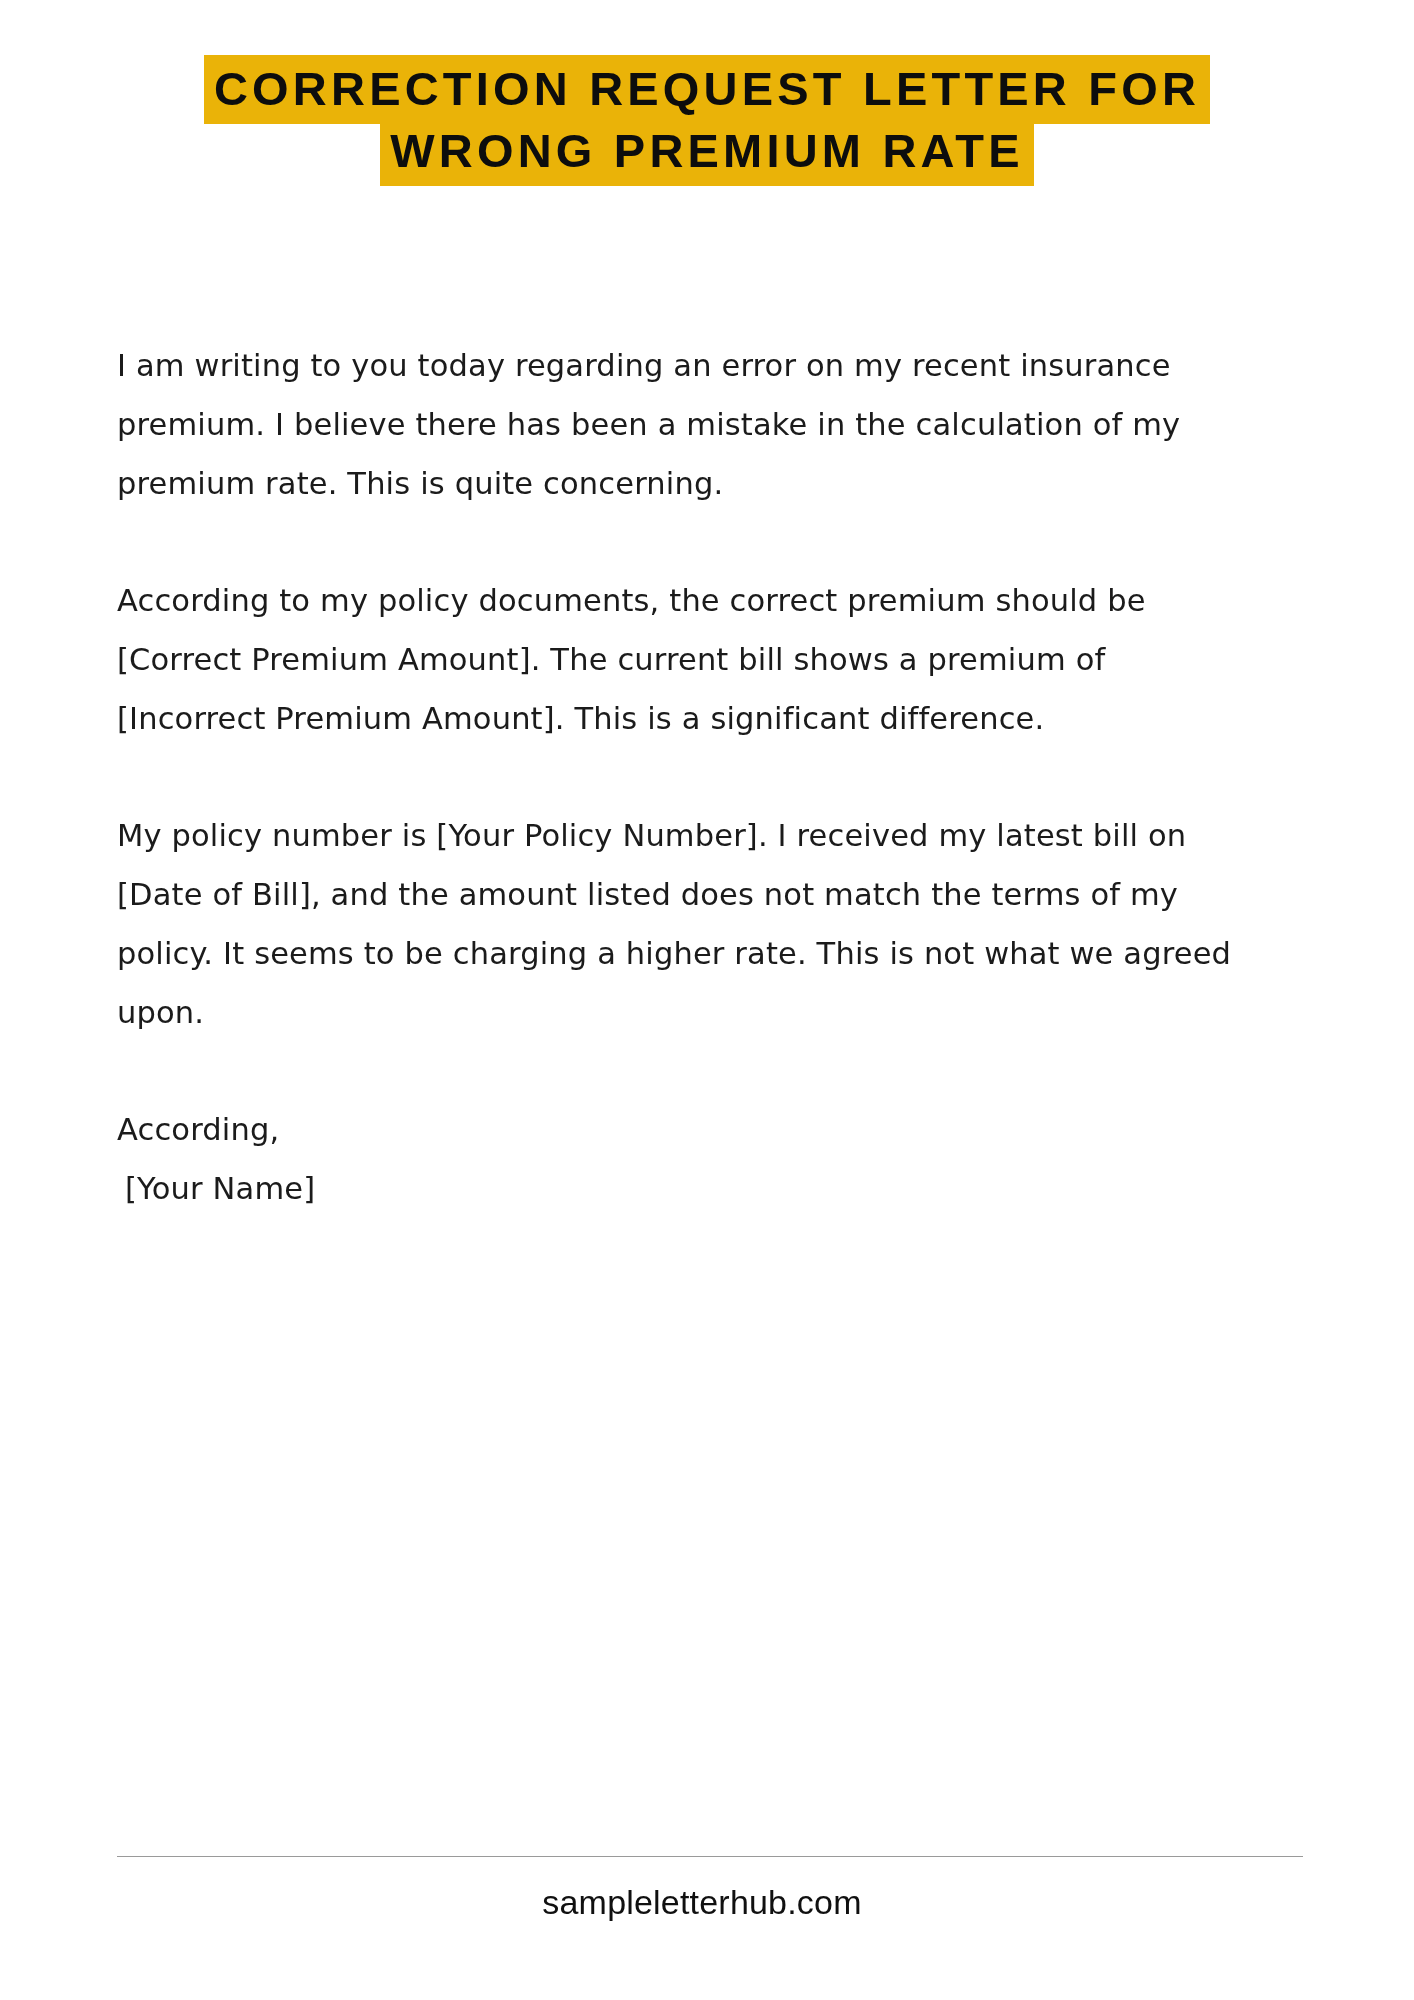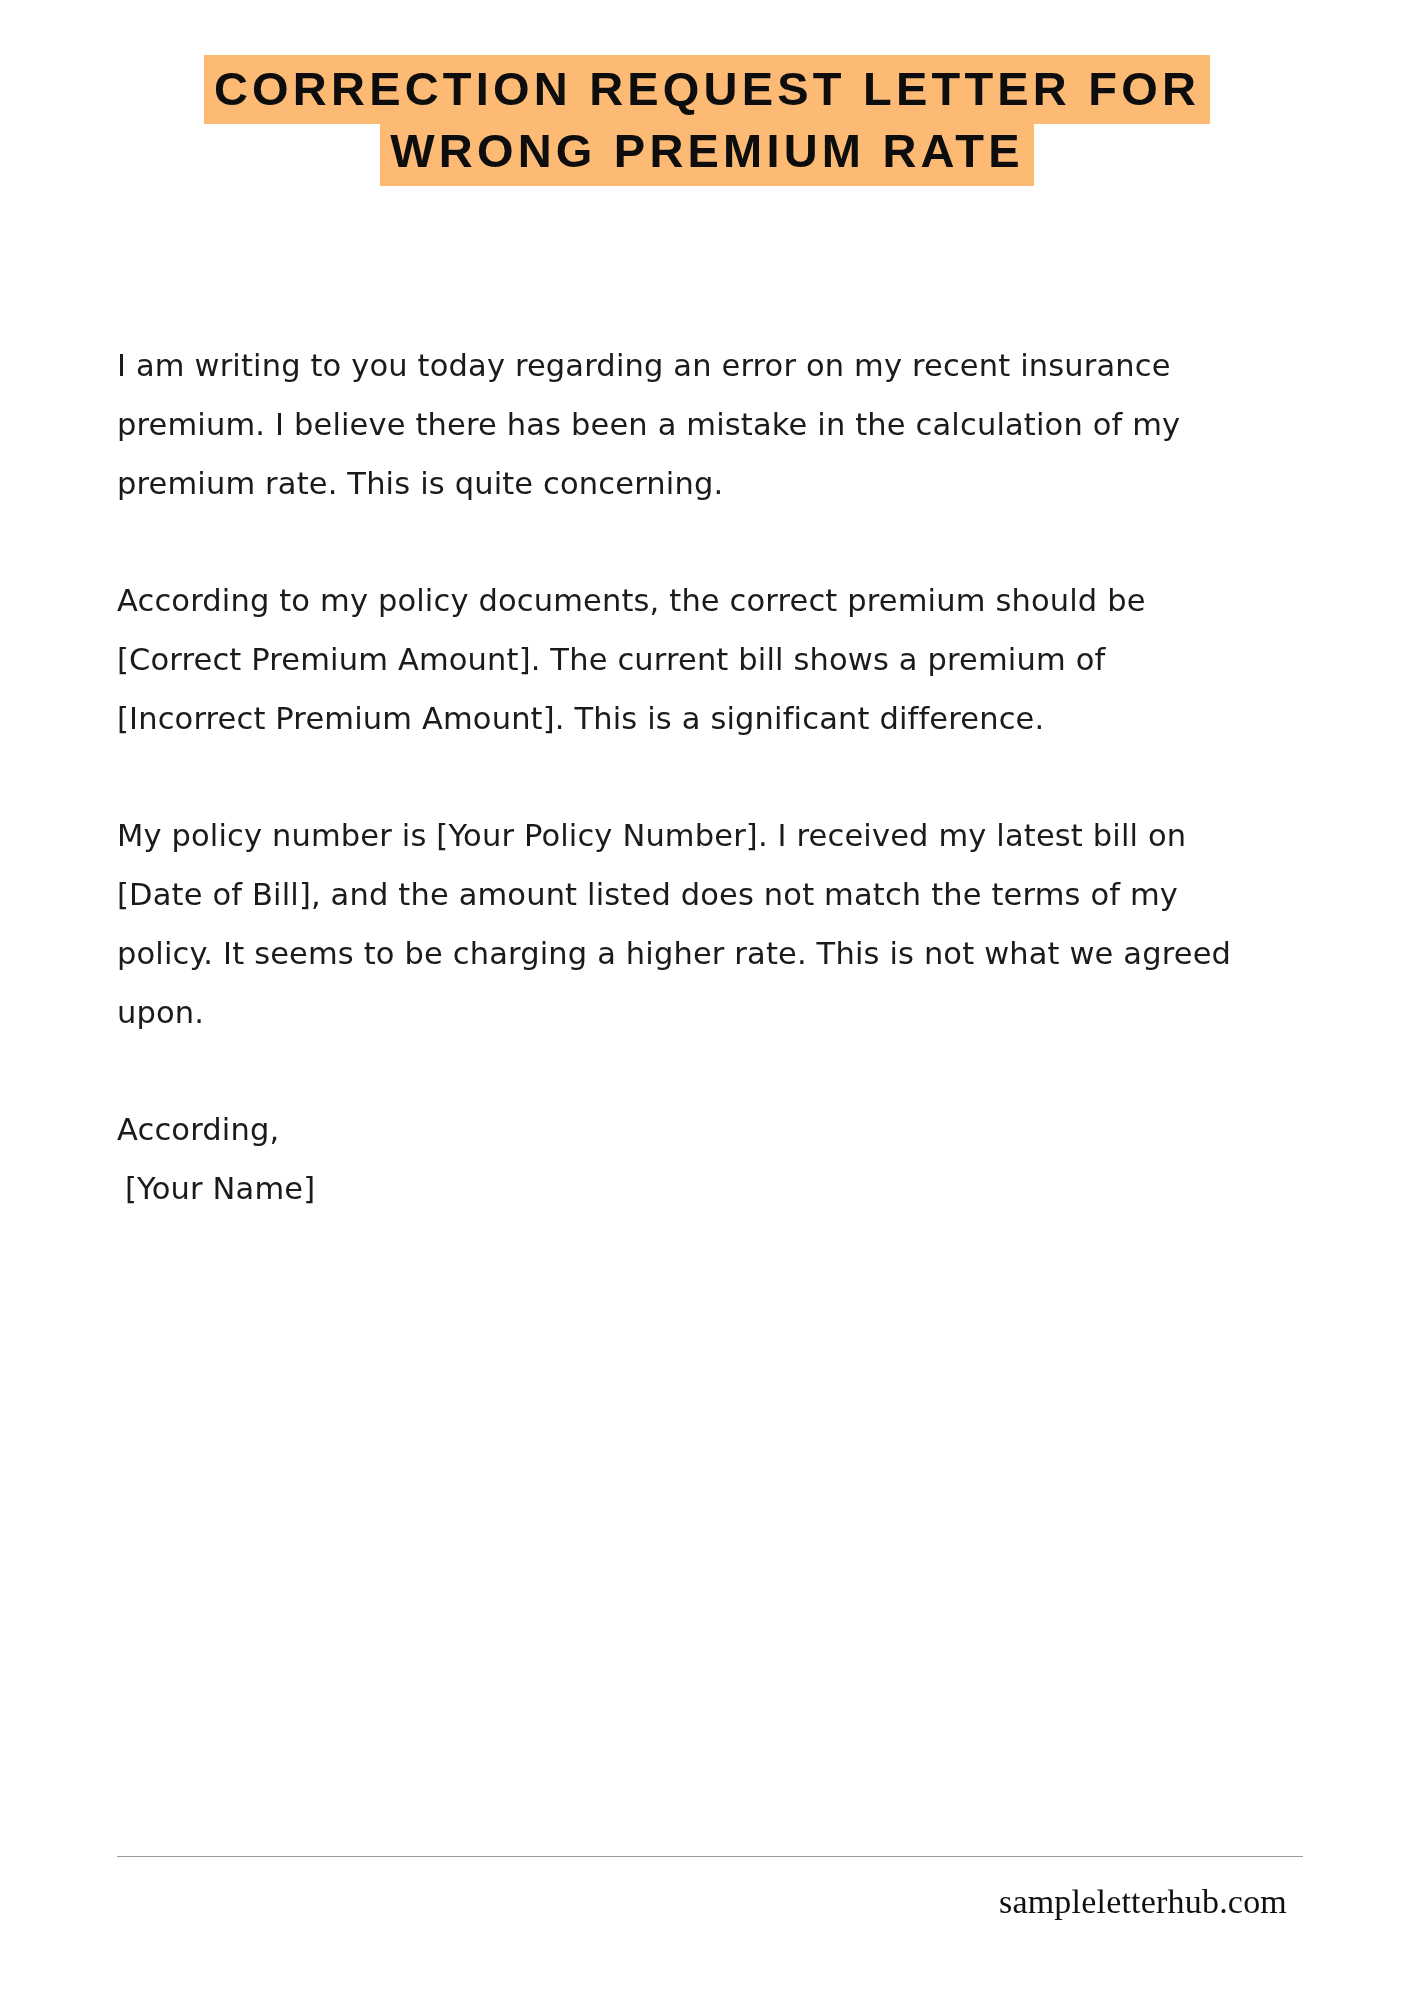--- a/index.html
+++ b/index.html
@@ -37,21 +37,21 @@
     font-family: "Liberation Sans Narrow", "Liberation Sans", sans-serif;
     font-weight: bold;
     font-size: 47px;
     line-height: 62px;
     letter-spacing: 4.2px;
     color: #0d0d0d;
     text-transform: uppercase;
     white-space: nowrap;
   }
   .title-line > span.hl {
-    background-color: #fdba74;
+    background-color: #eab308;
     padding: 7px 10px 9px 10px;
     box-decoration-break: clone;
     -webkit-box-decoration-break: clone;
   }
 
   
   .body-block {
     position: absolute;
     left: 117px;
     top: 278px;
@@ -82,24 +82,24 @@
     top: 1856px;
     width: 1186px;
     height: 1px;
     background: #9a9a9a;
   }
   .footer-url {
     position: absolute;
     left: 117px;
     top: 1878px;
     width: 1186px;
-    text-align: right;
+    text-align: center;
     padding-right: 16px;
     box-sizing: border-box;
-    font-family: Liberation Serif, serif;
+    font-family: Liberation Sans, sans-serif;
     font-size: 34px;
     line-height: 48px;
     color: #101010;
     letter-spacing: 0.2px;
   }
 </style>
 </head>
 <body>
 
 <div class="page">

